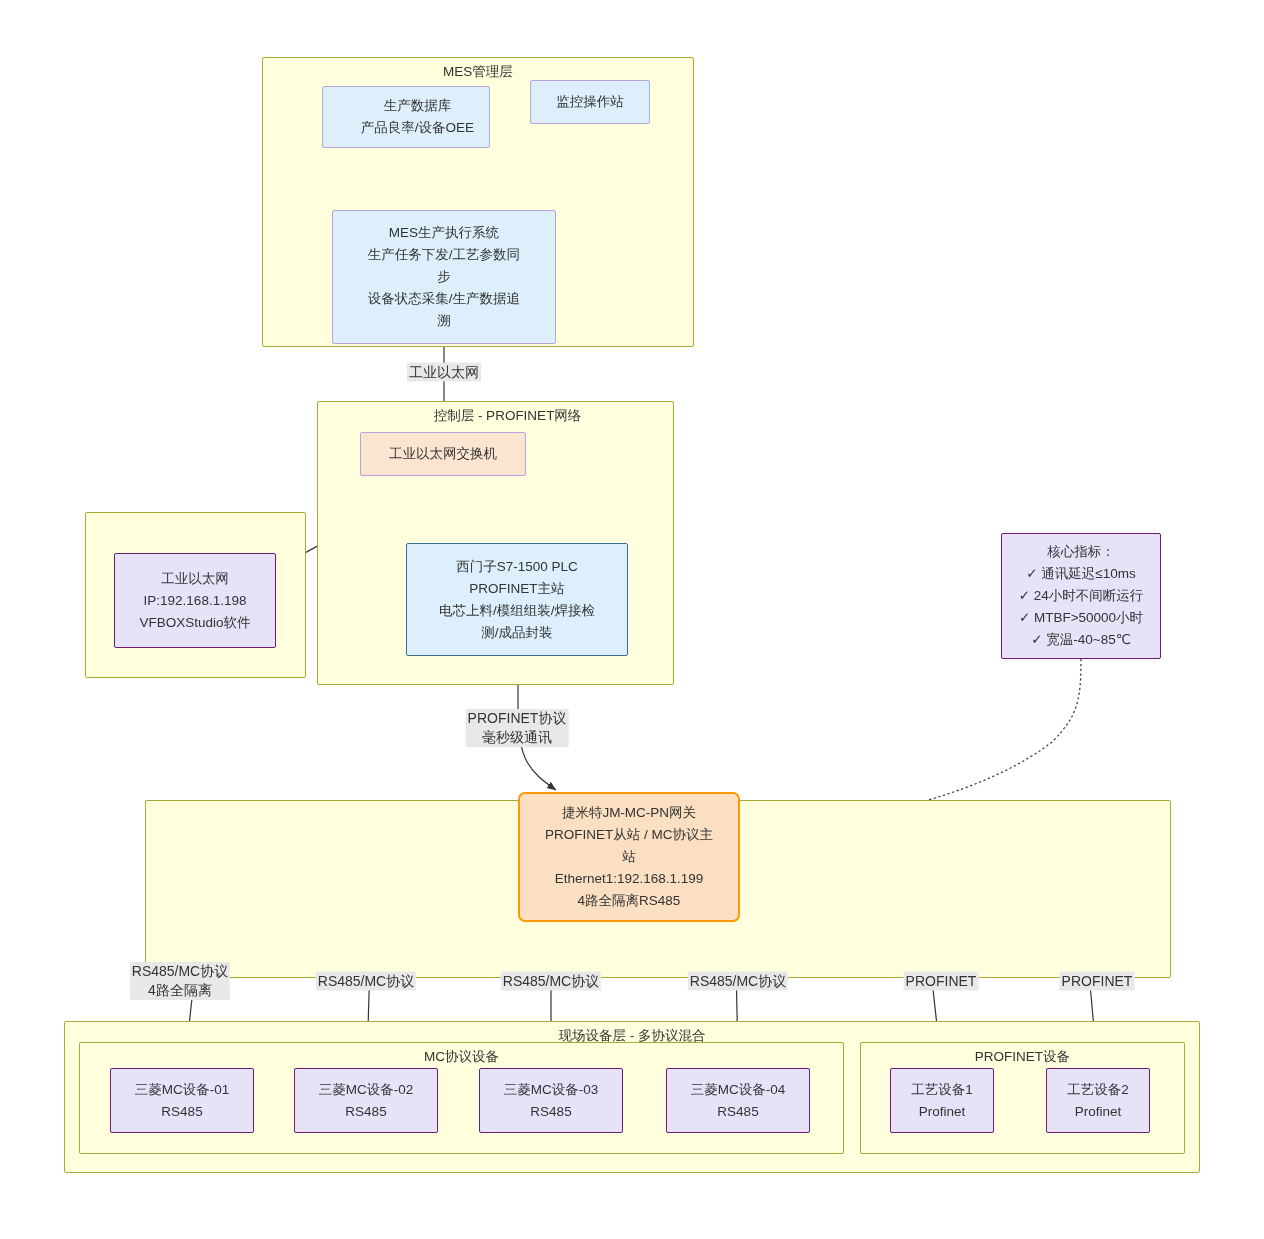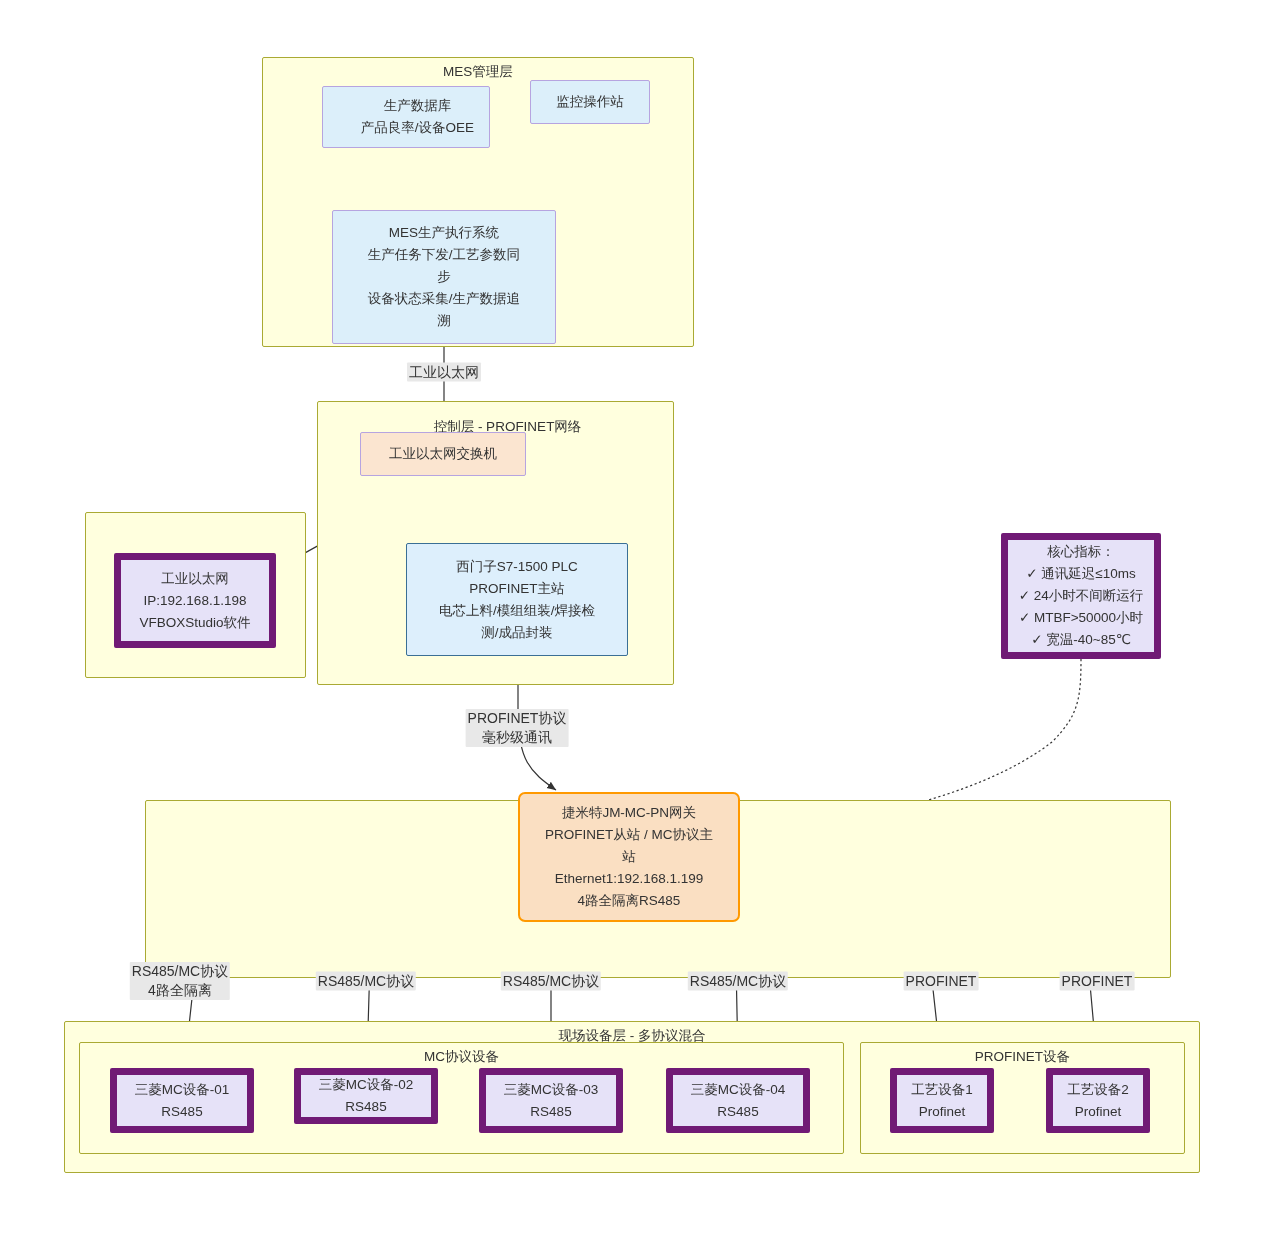--- a/index.html
+++ b/index.html
@@ -9,21 +9,21 @@
 
   .cluster{position:absolute;box-sizing:border-box;background:#ffffde;border:1px solid #aaaa33;border-radius:2px;}
   .cluster-title{position:absolute;left:0;right:0;text-align:center;font-size:13.5px;color:#333333;white-space:nowrap;}
 
   .node{position:absolute;box-sizing:border-box;display:flex;flex-direction:column;align-items:center;
         justify-content:center;text-align:center;border-radius:2px;font-size:13.5px;line-height:22px;color:#333333;}
   .node .ln{display:block;white-space:nowrap;}
 
   .n-blue{background:#dceffa;border:1px solid #b6a4e0;}
   .n-blue-strong{background:#ddeffc;border:1.4px solid #3a6f95;}
-  .n-purple{background:#e6e2f8;border:7px solid #701a75;align-items:center;}
+  .n-purple{background:#e6e2f8;border:1px solid #701a75;align-items:center;}
   .n-peach{background:#fbe5d0;border:1px solid #b6a4e0;}
   .n-gateway{background:#fadfc2;border:2.6px solid #ff9900;}
 
   .elabel{position:absolute;transform:translate(-50%,-50%);background:#e8e8e8;color:#333333;
           font-size:14px;line-height:19px;text-align:center;white-space:nowrap;padding:0 2px;border-radius:1px;}
   .elabel .ln{display:block;}
 </style>
 </head>
 <body>
 
@@ -56,21 +56,21 @@
       <path d="M757,877 C860,888 1030,915 1088,962 L1097,1062" marker-end="url(#arrow)"></path>
     </g>
 
     <path d="M1081,659 C1081,700 1078,716 1052,742 C990,790 880,820 757,830" fill="none" stroke="#333333" stroke-width="1.2" stroke-dasharray="2.2 2.6"></path>
   </svg>
 
   <div class="cluster" id="c-mes" style="left: 262px; top: 57px; width: 432px; height: 290px;">
     <div class="cluster-title" style="top: 5px;">MES管理层</div>
   </div>
   <div class="cluster" id="c-control" style="left: 317px; top: 401px; width: 357px; height: 284px;">
-    <div class="cluster-title" style="top: 16px; padding-left: 24px;">控制层 - PROFINET网络</div>
+    <div class="cluster-title" style="top: 5px; padding-left: 24px;">控制层 - PROFINET网络</div>
   </div>
   <div class="cluster" id="c-config" style="left: 85px; top: 512px; width: 221px; height: 166px;">
     <div class="cluster-title" style="top: 5px; margin-top: 48px;">配置终端</div>
   </div>
   <div class="cluster" id="c-gateway" style="left: 145px; top: 768px; width: 1026px; height: 178px; margin-top: 32px;">
     <div class="cluster-title" style="top: 5px;">核心网关</div>
   </div>
   <div class="cluster" id="c-field" style="left: 64px; top: 1021px; width: 1136px; height: 152px;">
     <div class="cluster-title" style="top: 5px;">现场设备层 - 多协议混合</div>
   </div>
@@ -121,21 +121,21 @@
         <span class="ln">捷米特JM-MC-PN网关</span>
         <span class="ln">PROFINET从站 / MC协议主</span>
         <span class="ln">站</span>
         <span class="ln">Ethernet1:192.168.1.199</span>
         <span class="ln">4路全隔离RS485</span>
       </div>
       <div class="node n-purple" style="left: 110px; top: 1068px; width: 144px; height: 65px;">
         <span class="ln">三菱MC设备-01</span>
         <span class="ln">RS485</span>
       </div>
-      <div class="node n-purple" style="left: 294px; top: 1068px; width: 144px; height: 56px;">
+      <div class="node n-purple" style="left: 294px; top: 1068px; width: 144px; height: 65px;">
         <span class="ln">三菱MC设备-02</span>
         <span class="ln">RS485</span>
       </div>
       <div class="node n-purple" style="left: 479px; top: 1068px; width: 144px; height: 65px;">
         <span class="ln">三菱MC设备-03</span>
         <span class="ln">RS485</span>
       </div>
       <div class="node n-purple" style="left: 666px; top: 1068px; width: 144px; height: 65px;">
         <span class="ln">三菱MC设备-04</span>
         <span class="ln">RS485</span>

